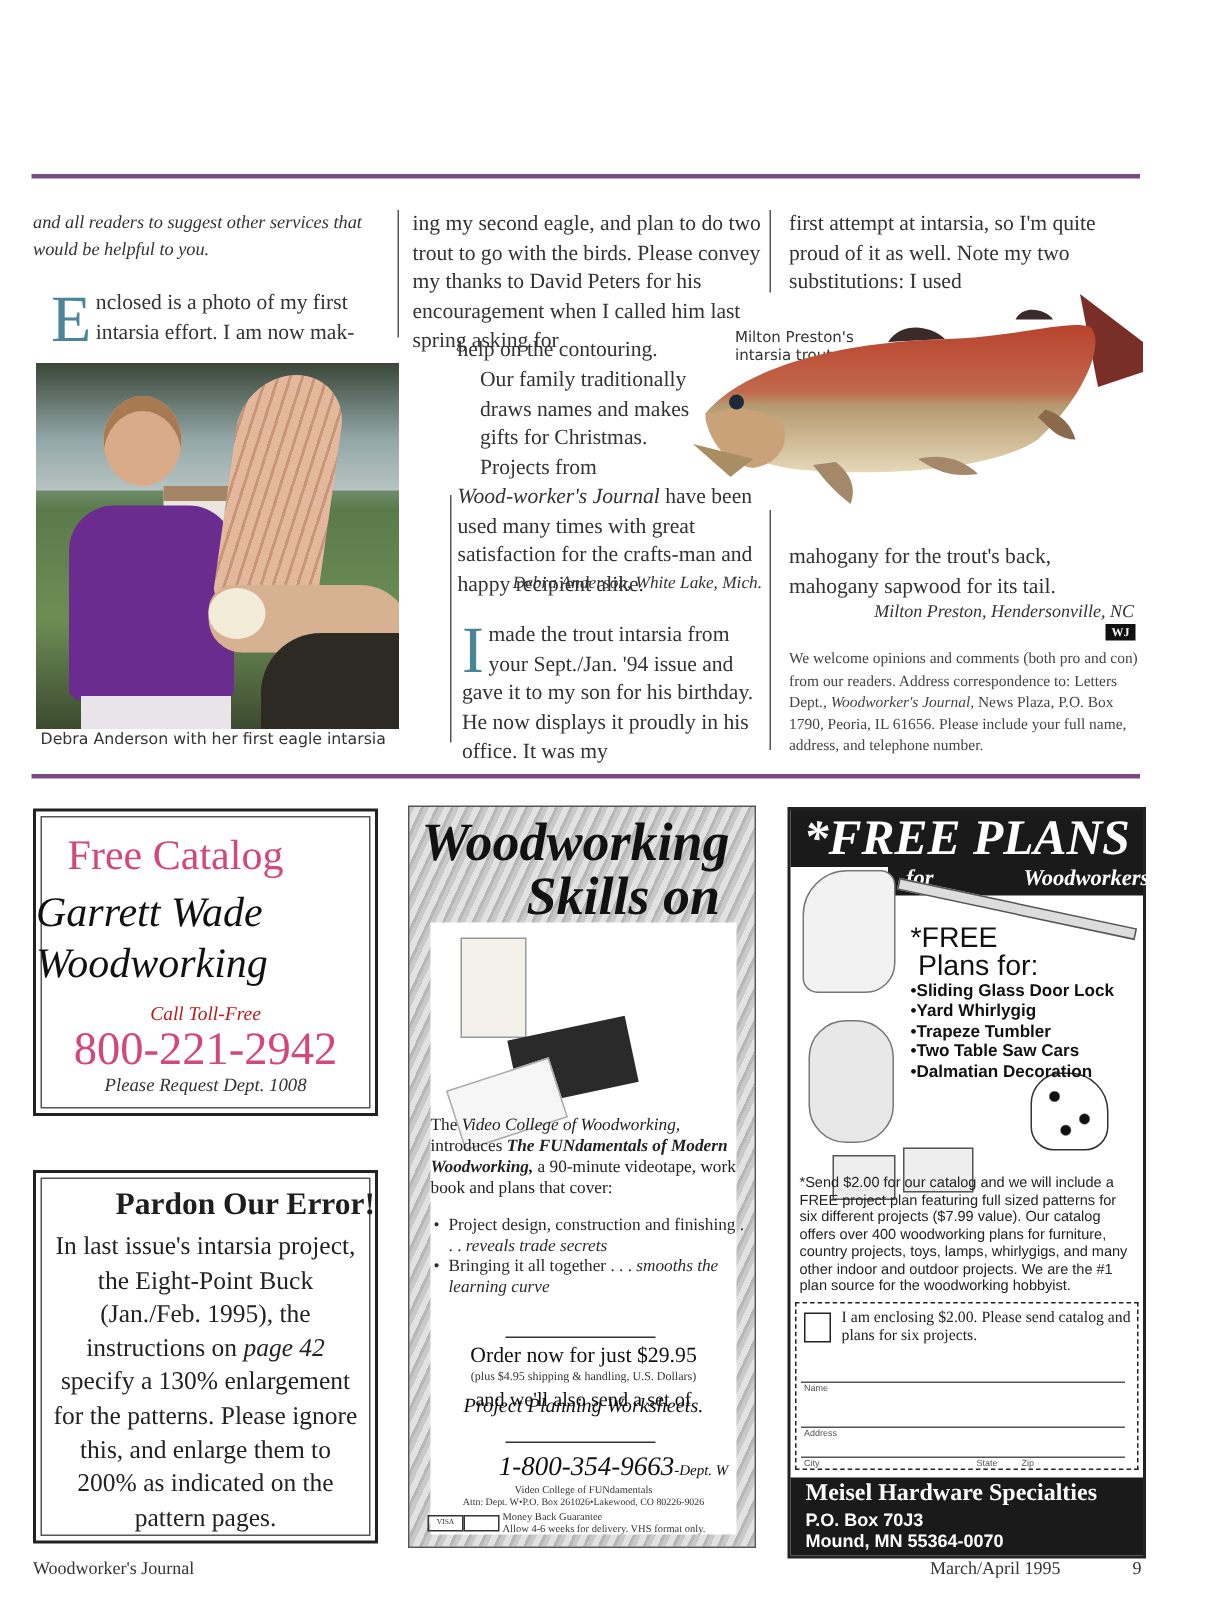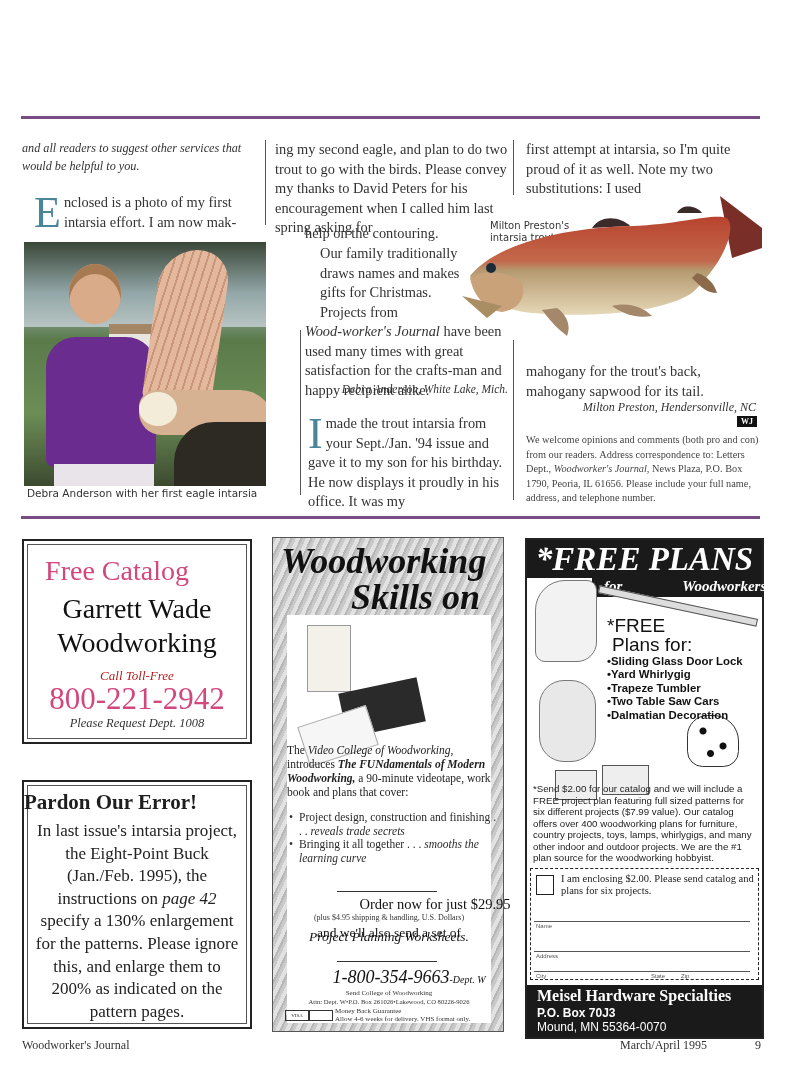--- a/index.html
+++ b/index.html
@@ -31,26 +31,26 @@
   .photo .eaglehead { position:absolute; left:115px; top:150px; width:38px; height:34px; background:#f2ecd8; border-radius:50%; }
   .photo .dark { position:absolute; left:150px; top:180px; width:100px; height:70px; background:#2c2a22; border-radius: 40px 0 0 0; }
 
   
   .trout { position: absolute; left: 462px; top: 188px; width: 300px; height: 160px; }
 
   
   .ad-box { position: absolute; border: 2px solid #222; background: #fff; }
   .ad-inner { position: absolute; inset: 3px; border: 1px solid #555; }
   .gw-title { color: #d2477e; font-size: 28px; text-align: center; font-family: "Liberation Serif", serif; }
-  .gw-name { color: #111; font-size: 28px; text-align: center; line-height: 34px; }
+  .gw-name { color: #111; font-size: 28px; text-align: left; line-height: 34px; font-style: italic; }
   .gw-call { font-style: italic; font-size: 13px; text-align: center; color: #b91c1c; }
   .gw-phone { color: #d2477e; font-size: 31px; text-align: center; line-height: 32px; }
   .gw-dept { font-style: italic; font-size: 12.5px; text-align: center; color: #333; }
 
-  .err-title { font-weight: bold; font-size: 21px; text-align: left; color: #1e1e1e; }
+  .err-title { font-weight: bold; font-size: 21px; text-align: right; color: #1e1e1e; }
   .err-body { font-size: 17px; line-height: 22.6px; text-align: center; color: #222; }
 
   .video-ad { position: absolute; left: 272px; top: 537px; width: 230px; height: 493px;
     background: repeating-linear-gradient(115deg,#c9c9c9 0 3px,#e2e2e2 3px 7px,#b7b7b7 7px 9px); border: 1px solid #555; }
   .video-white { position: absolute; left: 14px; top: 77px; width: 204px; height: 408px; background: #fff; }
   .vid-hd { position: absolute; font-family: "Liberation Serif", serif; font-style: italic; font-weight: bold; color: #111; }
   .vid-text { font-size: 11.5px; line-height: 14px; color: #222; }
   .vid-bul { margin: 0; padding-left: 12px; }
   .vid-bul li { list-style: none; position: relative; font-size: 11.5px; line-height: 13.5px; }
   .vid-bul li:before { content: "•"; position: absolute; left: -10px; }
@@ -170,27 +170,27 @@
     <div class="abs" style="left:55px; top:70px; width:80px; height:45px; background:#2a2a2a; transform:rotate(-12deg);"></div>
     <div class="abs" style="left:15px; top:100px; width:70px; height:40px; background:#f6f6f6; border:1px solid #aaa; transform:rotate(-18deg);"></div>
     <div class="abs vid-text" style="left:0px; top:128px; width:204px;">
       <span>The </span><span class="italic">Video College of Woodworking,</span><span> introduces </span><b class="italic">The FUNdamentals of Modern Woodworking,</b><span> a 90-minute videotape, work book and plans that cover:</span>
     </div>
     <ul class="abs vid-bul" style="left:0; top:196px; width:200px;">
       <li><span>Project design, construction and finishing . . . </span><i>reveals trade secrets</i></li>
       <li><span>Bringing it all together . . . </span><i>smooths the learning curve</i></li>
     </ul>
     <div class="abs" style="left:50px; top:276px; width:100px; height:1px; background:#333;"></div>
-    <div class="abs" style="left:0; top:281px; width:204px; text-align:center; font-size:14.5px; color:#111;padding-left:46px;">Order now for just $29.95</div>
+    <div class="abs" style="left:0; top:281px; width:204px; text-align:center; font-size:14.5px; color:#111;">Order now for just $29.95</div>
     <div class="abs" style="left:0; top:298px; width:204px; text-align:center; font-size:8px; color:#333;">(plus $4.95 shipping &amp; handling, U.S. Dollars)</div>
     <div class="abs" style="left:0; top:310px; width:204px; text-align:center; font-size:13.5px; color:#111;">and we'll also send a set of</div>
     <div class="abs" style="left:0; top:314px; width:204px; text-align:center; font-size:13.5px; font-style:italic; color:#111;">Project Planning Worksheets.</div>
     <div class="abs" style="left:50px; top:346px; width:100px; height:1px; background:#333;"></div>
     <div class="abs" style="left:0; top:352px; width:244px; text-align:center; font-size:18px; color:#111;font-style:italic;"><span>1-800-354-9663</span><span style="font-size:10px;">-Dept. W</span></div>
-    <div class="abs" style="left:0; top:374px; width:204px; text-align:center; font-size:7px; color:#333;">Send College of Woodworking</div>
+    <div class="abs" style="left:0; top:374px; width:204px; text-align:center; font-size:7px; color:#333;">Video College of FUNdamentals</div>
     <div class="abs" style="left:-8px; top:383px; width:220px; text-align:center; font-size:6.6px; color:#333;">Attn: Dept. W•P.O. Box 261026•Lakewood, CO 80226-9026</div>
     <div class="abs" style="left:-2px; top:395px; width:22px; height:9px; border:1px solid #333; font-size:5px; text-align:center; line-height:9px;">VISA</div>
     <div class="abs" style="left:22px; top:395px; width:22px; height:9px; border:1px solid #333;"></div>
     <div class="abs" style="left:48px; top:392px; font-size:7px; line-height:8px; color:#333;">
       <div>Money Back Guarantee</div>
         <div>Allow 4-6 weeks for delivery. VHS format only.</div>
     </div>
   </div>
 </div>
 
@@ -223,19 +223,19 @@
     <div class="field-line" style="top:82px;"></div>
     <div class="field-lbl" style="left:5px; top:84px;">Address</div>
     <div class="field-line" style="top:102px;"></div>
     <div class="field-lbl" style="left:5px; top:104px;">City</div>
     <div class="field-lbl" style="left:120px; top:104px;">State</div>
     <div class="field-lbl" style="left:150px; top:104px;">Zip</div>
   </div>
   <div class="plans-foot">
     <div style="position:absolute; left:10px; top:2px; font-family:'Liberation Serif',serif; font-weight:bold; font-size:16px;">Meisel Hardware Specialties</div>
     <div style="position:absolute; left:10px; top:21px; font-family:'Liberation Sans',sans-serif; font-weight:bold; font-size:12px;">P.O. Box 70J3</div>
-    <div style="position:absolute; left:10px; top:35px; font-family:'Liberation Sans',sans-serif; font-weight:normal; font-size:12px;">Mound, MN  55364-0070</div>
+    <div style="position:absolute; left:10px; top:35px; font-family:'Liberation Sans',sans-serif; font-weight:bold; font-size:12px;">Mound, MN  55364-0070</div>
   </div>
 </div>
 
 <div class="footer" style="left:22px;">Woodworker's Journal</div>
 <div class="footer" style="left:620px;">March/April 1995</div>
 <div class="footer" style="left:755px;">9</div>
 
 </body></html>

